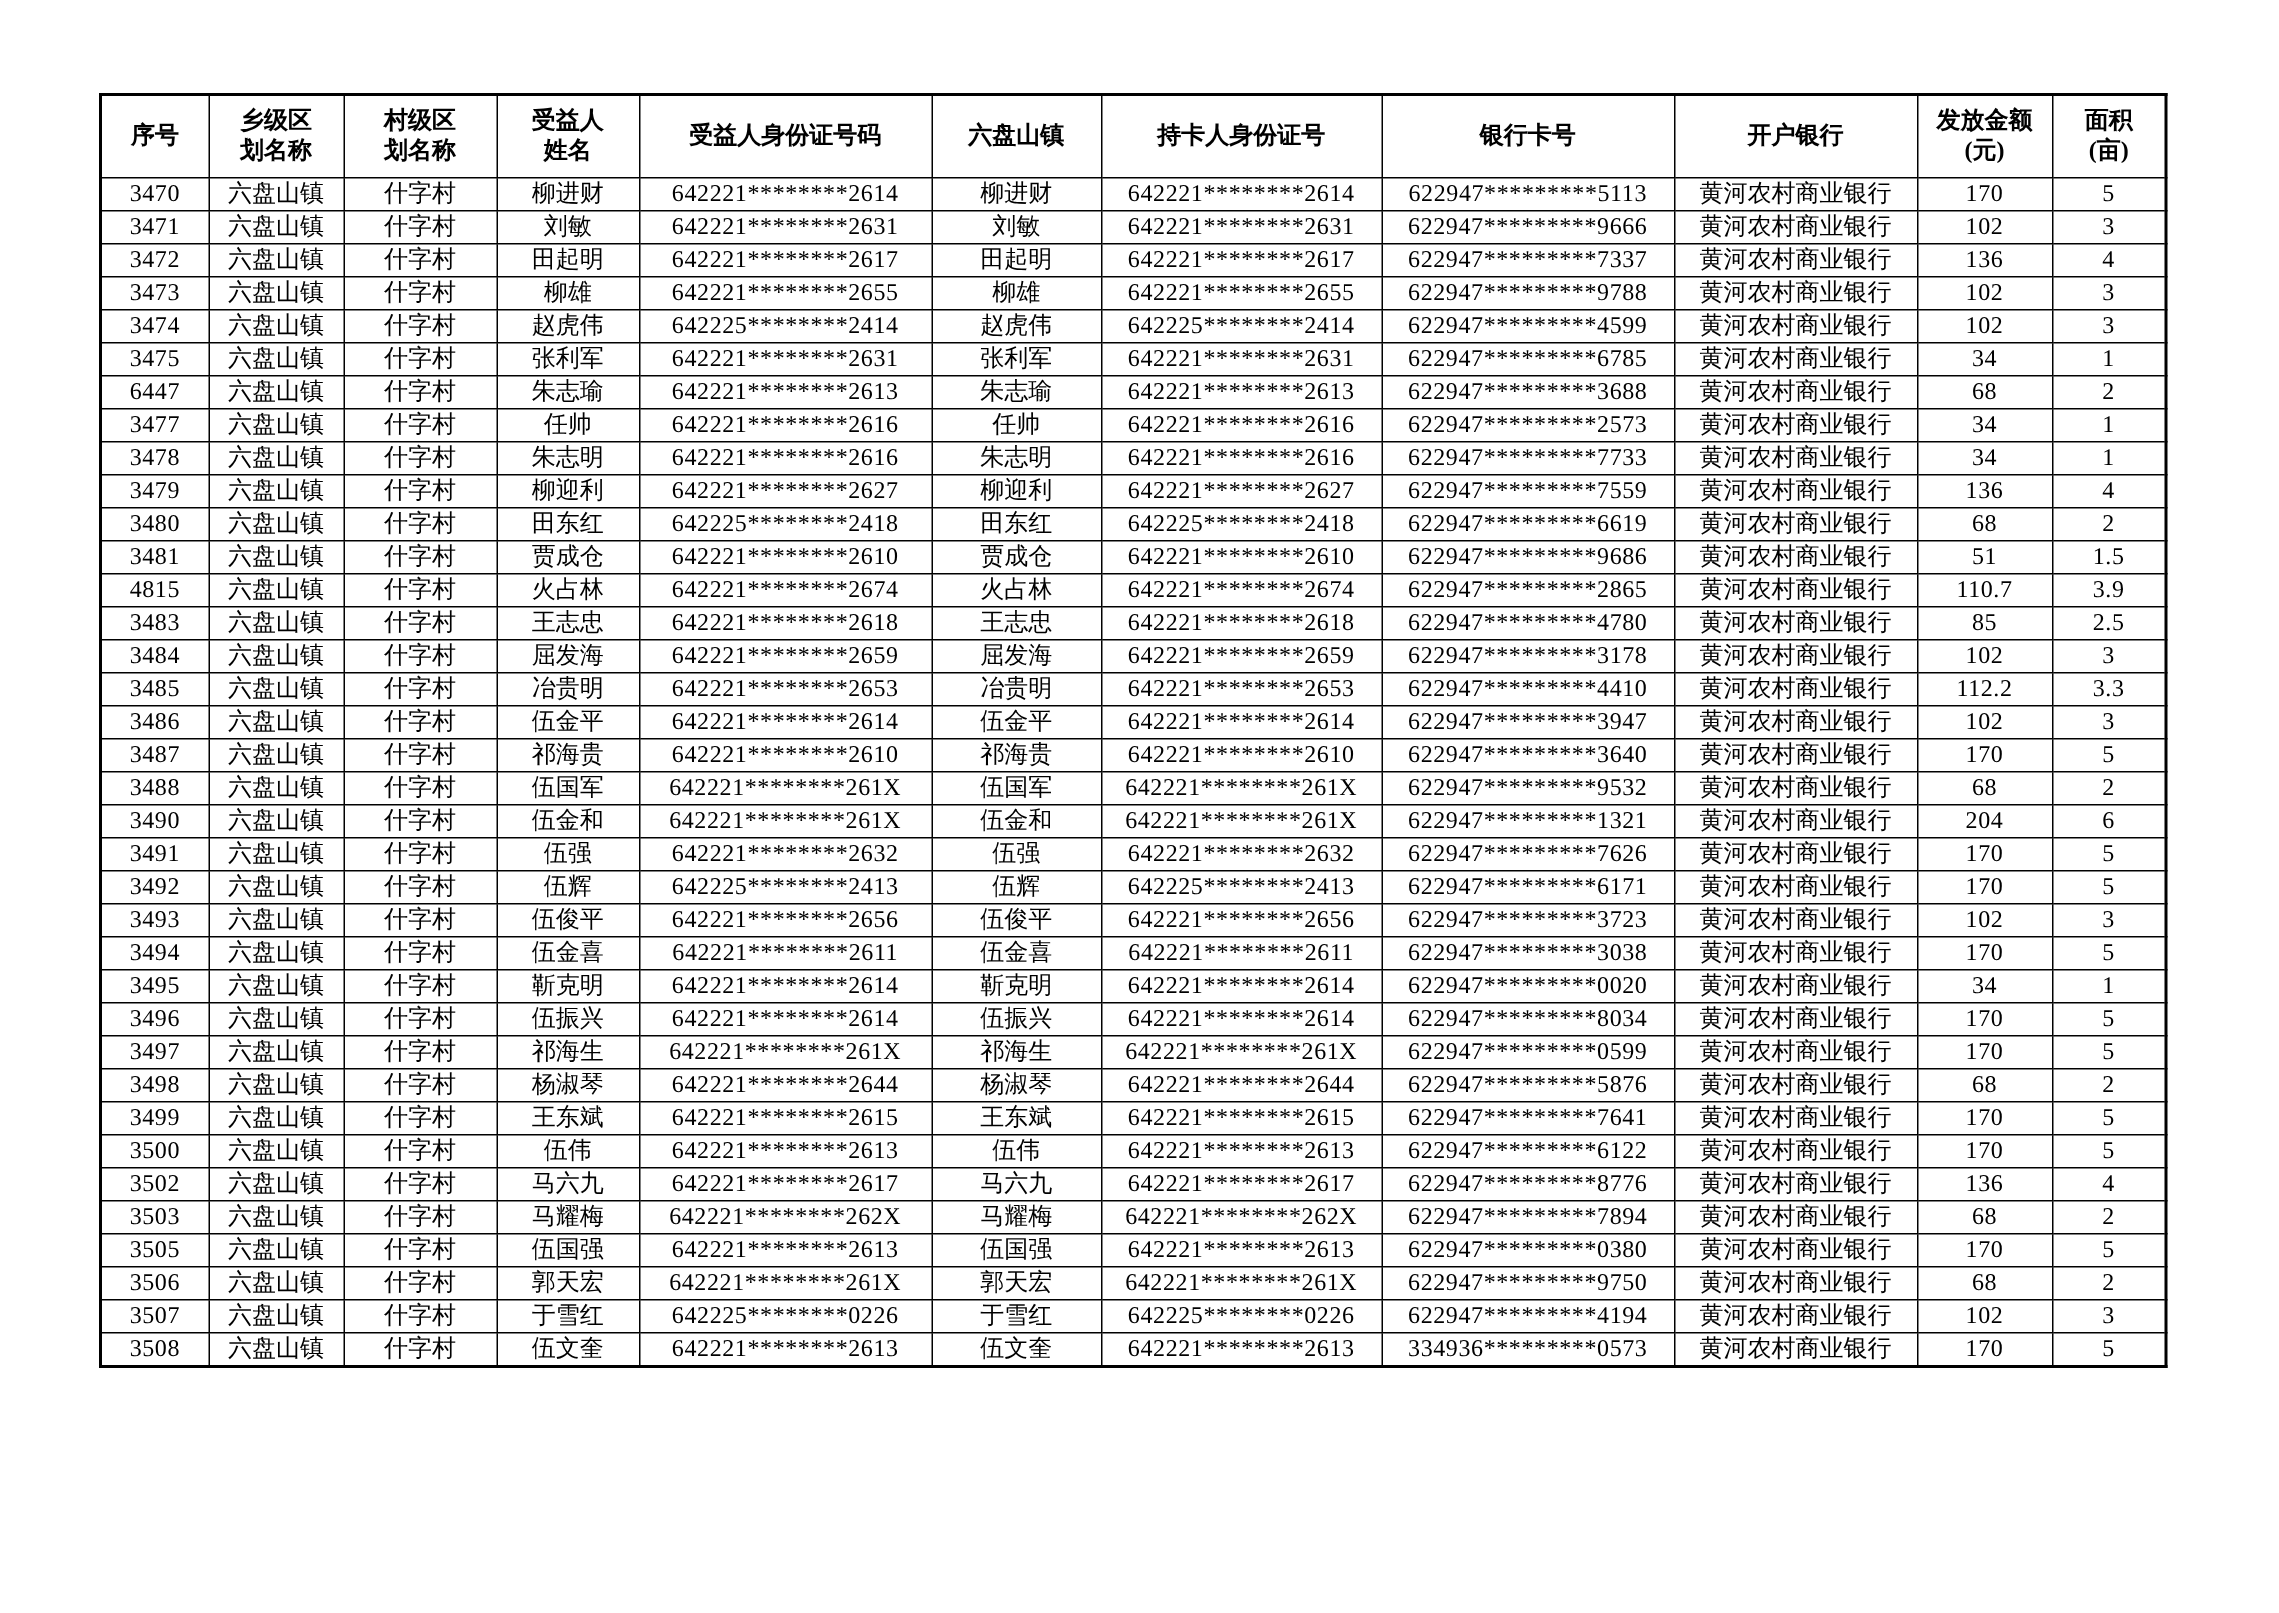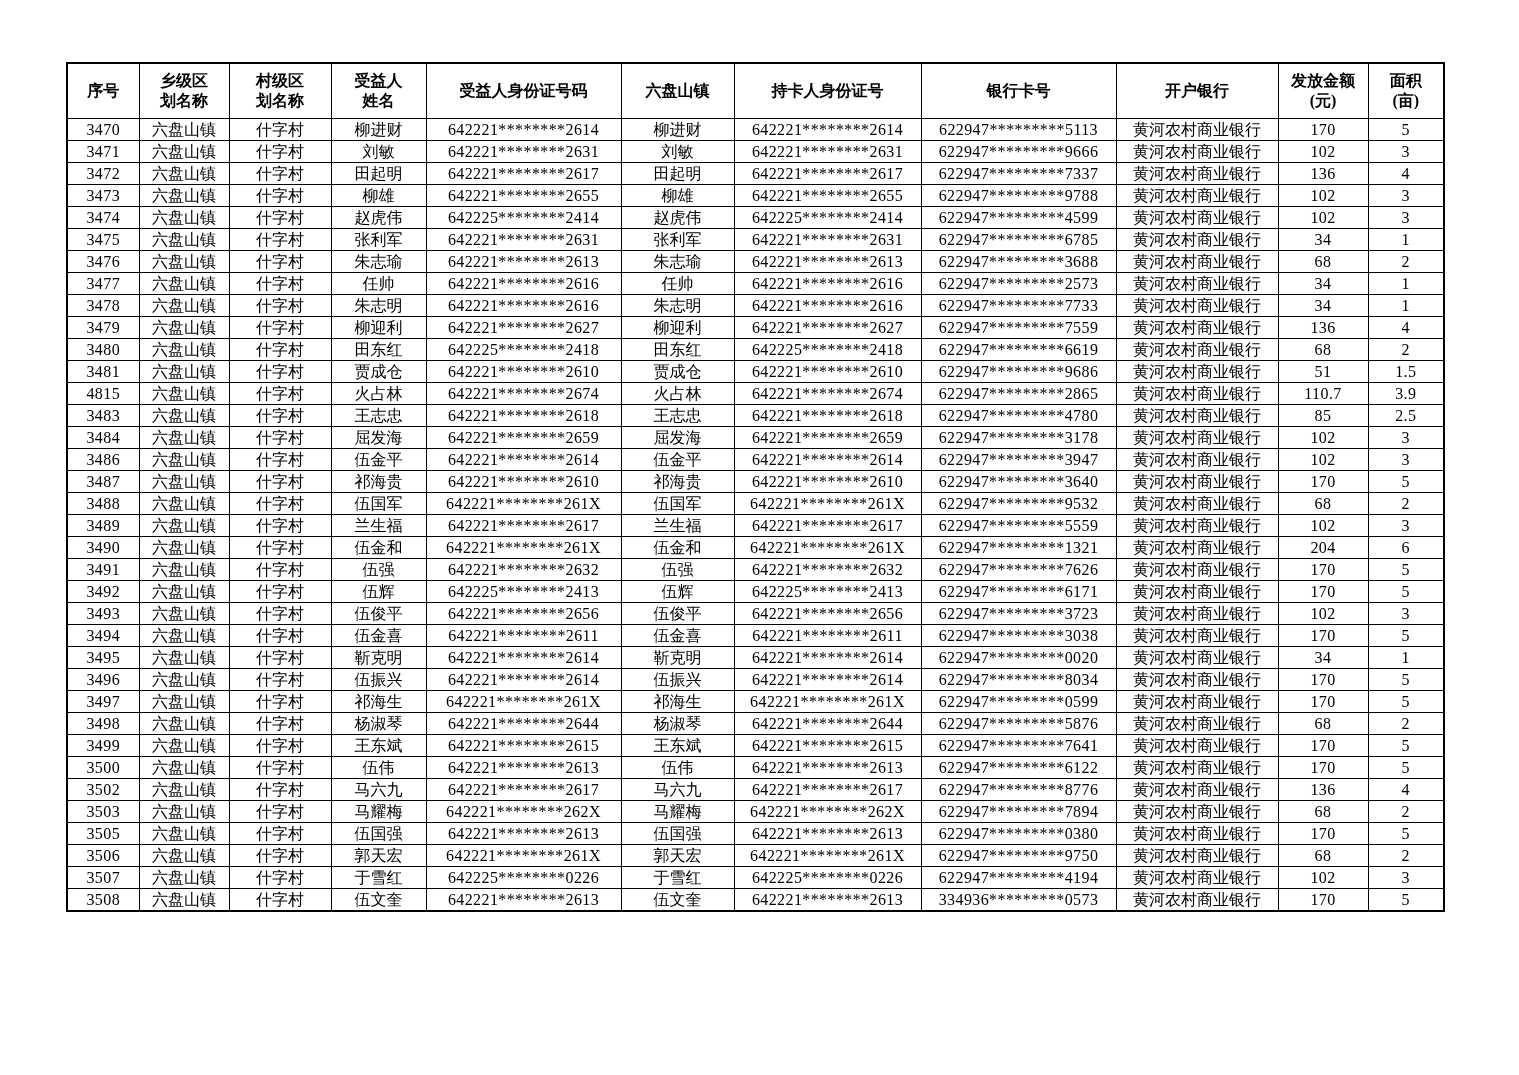--- a/index.html
+++ b/index.html
@@ -171,21 +171,21 @@
           <td>张利军</td>
           <td class="num">642221********2631</td>
           <td>张利军</td>
           <td class="num">642221********2631</td>
           <td class="num">622947*********6785</td>
           <td>黄河农村商业银行</td>
           <td class="num">34</td>
           <td class="num">1</td>
         </tr>
         <tr>
-          <td class="num">3476</td>
+          <td class="num">6447</td>
           <td>六盘山镇</td>
           <td>什字村</td>
           <td>朱志瑜</td>
           <td class="num">642221********2613</td>
           <td>朱志瑜</td>
           <td class="num">642221********2613</td>
           <td class="num">622947*********3688</td>
           <td>黄河农村商业银行</td>
           <td class="num">68</td>
           <td class="num">2</td>
@@ -288,20 +288,33 @@
           <td>屈发海</td>
           <td class="num">642221********2659</td>
           <td>屈发海</td>
           <td class="num">642221********2659</td>
           <td class="num">622947*********3178</td>
           <td>黄河农村商业银行</td>
           <td class="num">102</td>
           <td class="num">3</td>
         </tr>
         <tr>
+          <td class="num">3485</td>
+          <td>六盘山镇</td>
+          <td>什字村</td>
+          <td>冶贵明</td>
+          <td class="num">642221********2653</td>
+          <td>冶贵明</td>
+          <td class="num">642221********2653</td>
+          <td class="num">622947*********4410</td>
+          <td>黄河农村商业银行</td>
+          <td class="num">112.2</td>
+          <td class="num">3.3</td>
+        </tr>
+        <tr>
           <td class="num">3486</td>
           <td>六盘山镇</td>
           <td>什字村</td>
           <td>伍金平</td>
           <td class="num">642221********2614</td>
           <td>伍金平</td>
           <td class="num">642221********2614</td>
           <td class="num">622947*********3947</td>
           <td>黄河农村商业银行</td>
           <td class="num">102</td>
@@ -327,33 +340,20 @@
           <td>伍国军</td>
           <td class="num">642221********261X</td>
           <td>伍国军</td>
           <td class="num">642221********261X</td>
           <td class="num">622947*********9532</td>
           <td>黄河农村商业银行</td>
           <td class="num">68</td>
           <td class="num">2</td>
         </tr>
         <tr>
-          <td class="num">3489</td>
-          <td>六盘山镇</td>
-          <td>什字村</td>
-          <td>兰生福</td>
-          <td class="num">642221********2617</td>
-          <td>兰生福</td>
-          <td class="num">642221********2617</td>
-          <td class="num">622947*********5559</td>
-          <td>黄河农村商业银行</td>
-          <td class="num">102</td>
-          <td class="num">3</td>
-        </tr>
-        <tr>
           <td class="num">3490</td>
           <td>六盘山镇</td>
           <td>什字村</td>
           <td>伍金和</td>
           <td class="num">642221********261X</td>
           <td>伍金和</td>
           <td class="num">642221********261X</td>
           <td class="num">622947*********1321</td>
           <td>黄河农村商业银行</td>
           <td class="num">204</td>

